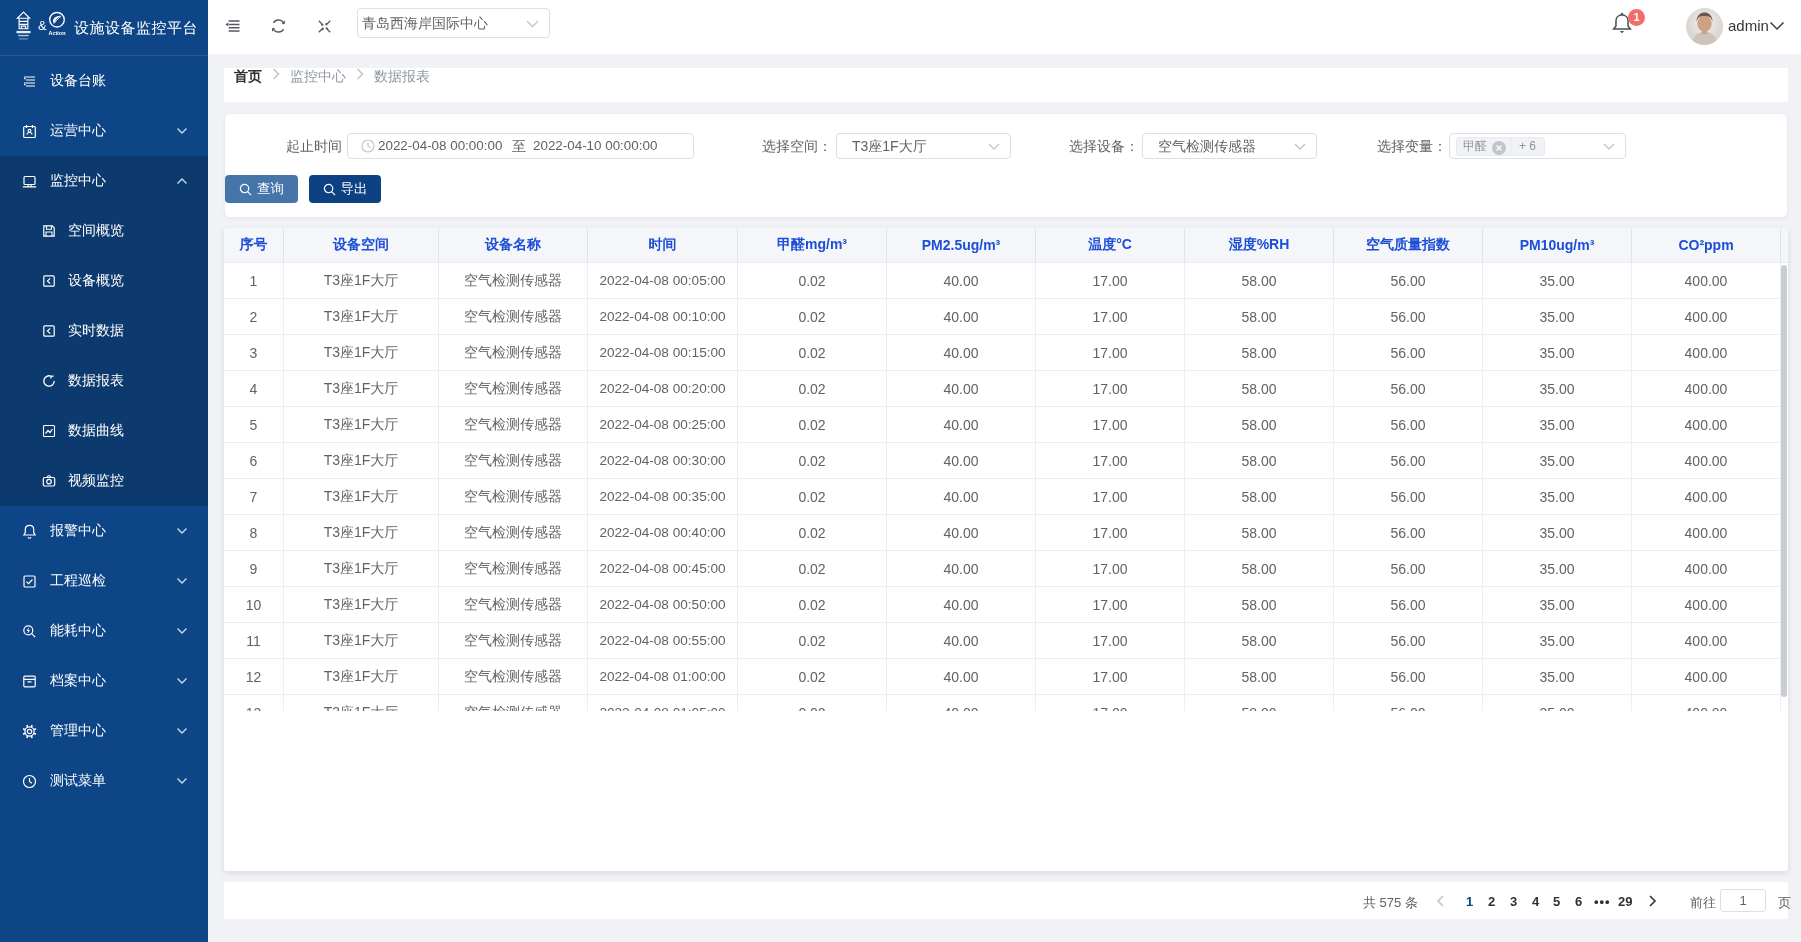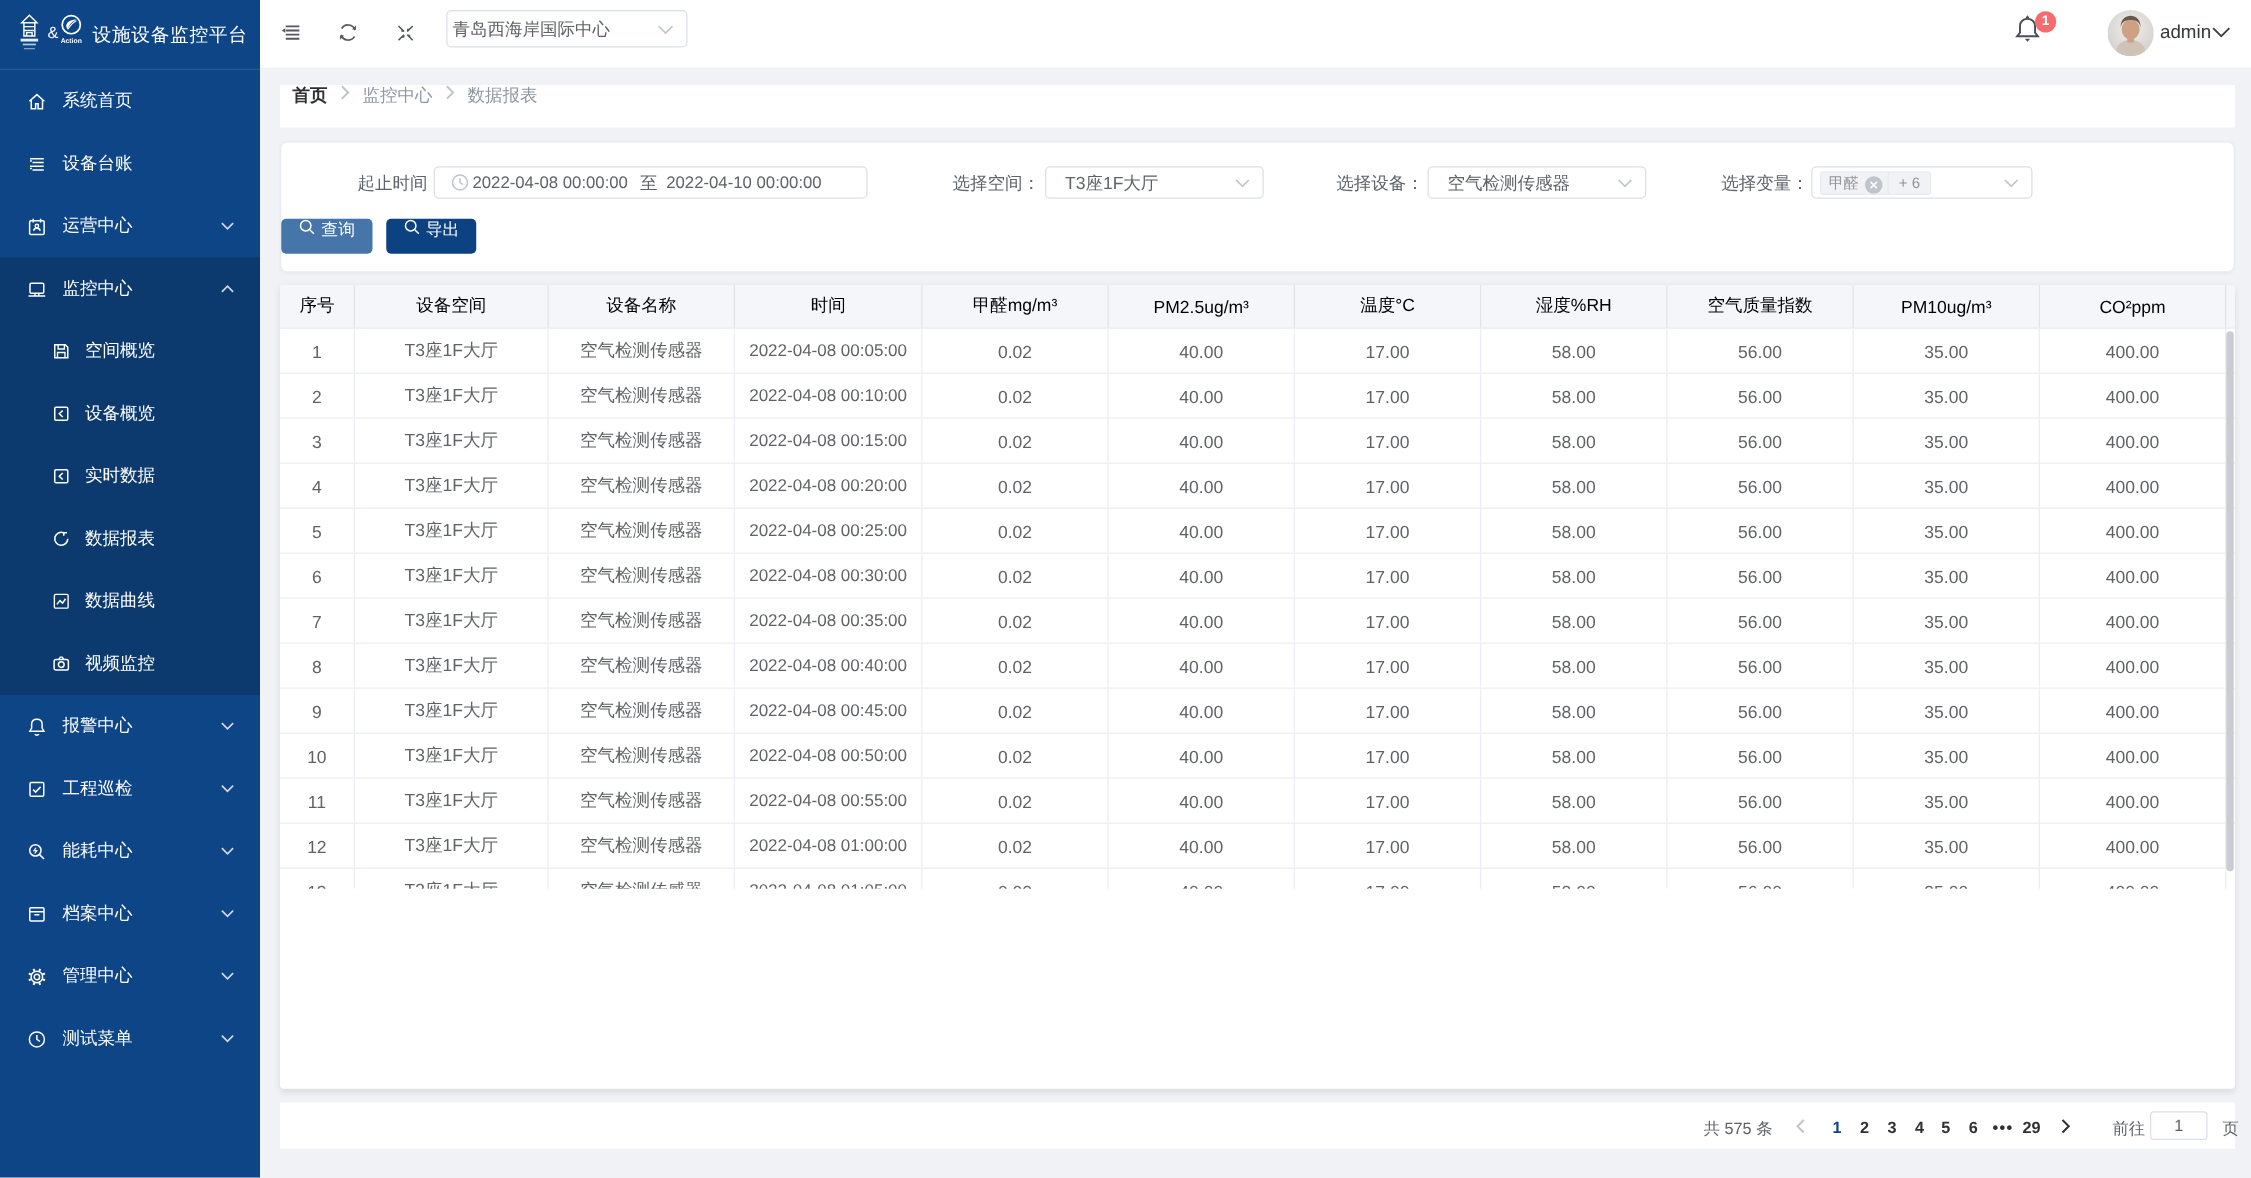--- a/index.html
+++ b/index.html
@@ -24,28 +24,28 @@
 
 #crumb{position:absolute;left:224px;top:68px;width:1564px;height:34px;background:#fff;display:flex;padding-left:10px;font-size:14px}
 #crumb .b{color:#303133;font-weight:700}
 #crumb .s{margin:0 10px}
 #crumb .g{color:#8f97a1}
 
 #fcard{position:absolute;left:224px;top:113px;width:1564px;height:105px;background:#fff;border-radius:6px;border:1px solid #e8ebf0;box-shadow:0 1px 3px rgba(0,0,0,.04)}
 .flabel{position:absolute;top:19px;height:26px;line-height:26px;font-size:14px;color:#5f646b}
 .fbox{position:absolute;top:19px;height:26px;border:1px solid #dcdfe6;border-radius:4px;background:#fff;font-size:14px;color:#5f6266;line-height:24px}
 .chev{position:absolute;right:10px;top:50%;margin-top:-3px}
-.btn{position:absolute;top:61px;height:28px;border-radius:4px;color:#fff;font-size:13.5px;display:flex;justify-content:center}
+.btn{position:absolute;top:61px;height:28px;border-radius:4px;color:#fff;font-size:13.5px;display:flex;align-items:center;justify-content:center}
 .btn svg{margin-right:5px}
 .tag{position:absolute;top:3px;height:19px;line-height:18px;background:#f0f2f5;border:1px solid #e8eaee;border-radius:3px;font-size:12px;color:#8f949b;padding:0 6px;display:inline-flex;align-items:flex-end}
 .tx{display:inline-flex;width:14px;height:14px;border-radius:7px;background:#c0c4cc;align-items:center;justify-content:center;margin-left:5px}
 
 #tcard{position:absolute;left:224px;top:228px;width:1564px;height:643px;background:#fff;border-radius:3px;box-shadow:0 2px 6px rgba(0,0,0,.10);overflow:hidden}
 #thead{display:flex;height:35px;background:#f4f6f9;border-bottom:1px solid #e9edf2}
-#thead .c{font-weight:400;color:#000000;font-size:14px;display:flex;align-items:center;justify-content:center;border-right:1px solid #dfe3ea;height:100%}
+#thead .c{font-weight:700;color:#1d4ed8;font-size:14px;display:flex;align-items:center;justify-content:center;border-right:1px solid #dfe3ea;height:100%}
 #tbody{height:448px;overflow:hidden;position:relative}
 .tr{display:flex;height:36px;border-bottom:1px solid #ebeef5}
 .tr .c{color:#606266;font-size:14px;display:flex;align-items:center;justify-content:center;border-right:1px solid #ebeef5;height:100%}
 .tr .c3{font-size:13.6px}
 .c0{width:60px}.c1{width:155px}.c2{width:149px}.c3{width:150px}.c4{width:149px}.c5{width:149px}
 .c6{width:149px}.c7{width:149px}.c8{width:149px}.c9{width:149px}.c10{width:149px}
 #gut{width:7px;border-right:none!important;border-left:none}
 #thumb{position:absolute;right:1px;top:37px;width:6px;height:432px;background:#c9ccd2;border-radius:3px}
 
 #pgbar{position:absolute;left:224px;top:882px;width:1564px;height:37px;background:#fff}
@@ -68,23 +68,20 @@
     </svg>
     <div class="abs" style="left:38px;top:18px;font-size:13px;color:#fff">&amp;</div>
     <svg class="abs" style="left:47px;top:10px" width="20" height="34" viewBox="0 0 22 36">
       <circle cx="11" cy="10" r="8" fill="none" stroke="#fff" stroke-width="1.5"></circle>
       <path d="M7.5 14.5c2-5.5 5.5-8 8.5-9-4 0-8.5 1-9.5 5.5z" fill="#fff"></path>
       <path d="M8 14c3-4.5 5.5-6.5 7.5-7.5" stroke="#fff" stroke-width="1" fill="none"></path>
       <text x="11" y="26.5" text-anchor="middle" font-size="6" fill="#fff" font-weight="bold" font-family="Liberation Sans">Action</text>
     </svg>
     <div class="title">设施设备监控平台</div>
   </div>
-  <div class="mi"><svg width="17" height="17" viewBox="0 0 17 17">
-        <path d="M2.5 8L8.5 2.7 14.5 8M4 7v7h3.5v-4h2v4H13V7" fill="none" stroke="#fff" stroke-width="1.2"></path>
-      </svg>系统首页</div>
   <div class="mi"><svg width="17" height="17" viewBox="0 0 17 17">
         <path d="M3 4h11M5 7h9M3 10h11M5 13h9M3 5.7h1.5M3 11.7h1.5" fill="none" stroke="#fff" stroke-width="1.2"></path>
       </svg>设备台账</div>
   <div class="mi"><svg width="17" height="17" viewBox="0 0 17 17">
         <rect x="2.7" y="3.5" width="11.6" height="11" rx="1" fill="none" stroke="#fff" stroke-width="1.2"></rect>
         <path d="M5.5 2v3M11.5 2v3M6 11.5c0-1.4 1.1-2 2.5-2s2.5.6 2.5 2" fill="none" stroke="#fff" stroke-width="1.2"></path>
         <circle cx="8.5" cy="7.8" r="1.4" fill="none" stroke="#fff" stroke-width="1.1"></circle>
       </svg>运营中心<svg class="arr" width="12" height="8" viewBox="0 0 12 8">
         <path d="M1.5 1.5L6 6l4.5-4.5" fill="none" stroke="#cfd8e4" stroke-width="1.4"></path>
       </svg></div>

